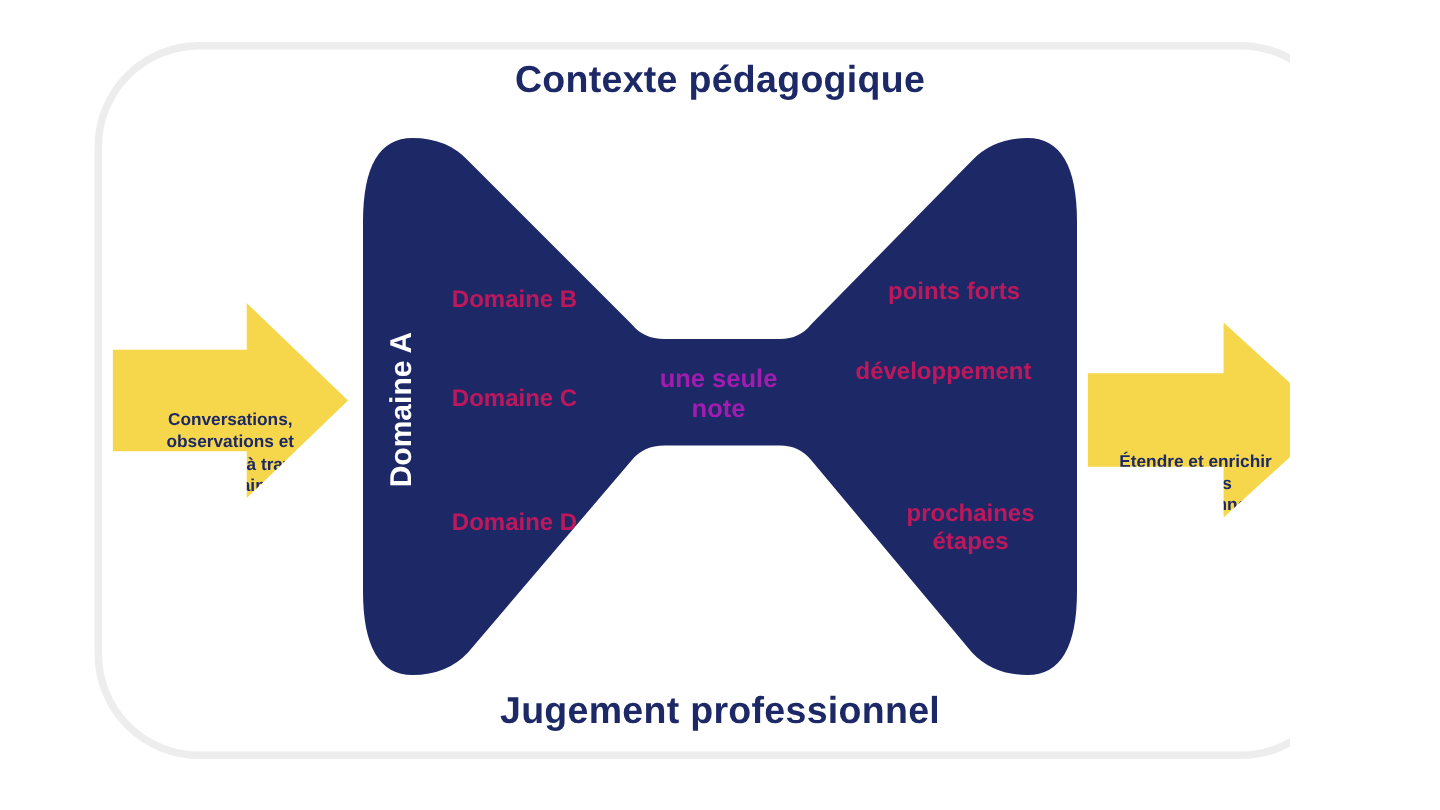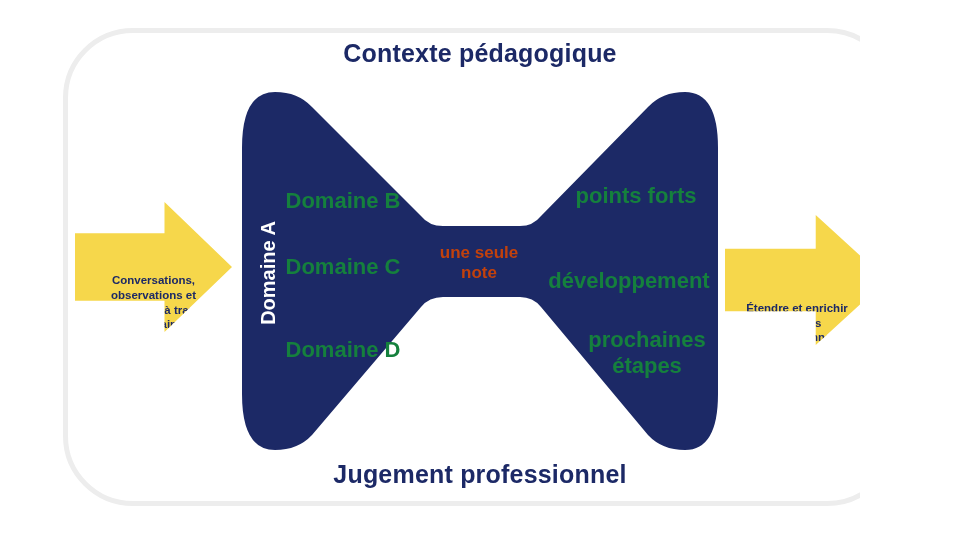--- a/index.html
+++ b/index.html
@@ -36,34 +36,34 @@
   .bowtie-svg { position: absolute; left: 240px; top: 90px; }
 
   .label {
     position: absolute;
     transform: translate(-50%, -50%);
     font-weight: 700;
     white-space: pre-line;
     text-align: center;
     line-height: 1.18;
   }
-  .pink { color: #15803d; font-size: 22px; }
+  .pink { color: #be185d; font-size: 16px; }
   .label-domaine-a {
     color: #ffffff;
     font-size: 20px;
     left: 269px; top: 273px;
     transform: translate(-50%, -50%) rotate(-90deg);
     white-space: nowrap;
   }
   .label-domaine-b { left: 343px; top: 201px; }
   .label-domaine-c { left: 343px; top: 267px; }
   .label-domaine-d { left: 343px; top: 350px; }
-  .label-note { left: 479px; top: 263px; color: #c2410c; font-size: 17px; }
+  .label-note { left: 479px; top: 263px; color: #a21caf; font-size: 17px; }
   .label-points-forts { left: 636px; top: 196px; text-align: center; }
-  .label-developpement { left: 629px; top: 281px; }
+  .label-developpement { left: 629px; top: 249px; }
   .label-prochaines { left: 647px; top: 353px; }
 
   .arrow {
     position: absolute;
     background: #F6D74B;
     display: flex;
     align-items: flex-end;
     justify-content: center;
   }
   .arrow-left {

